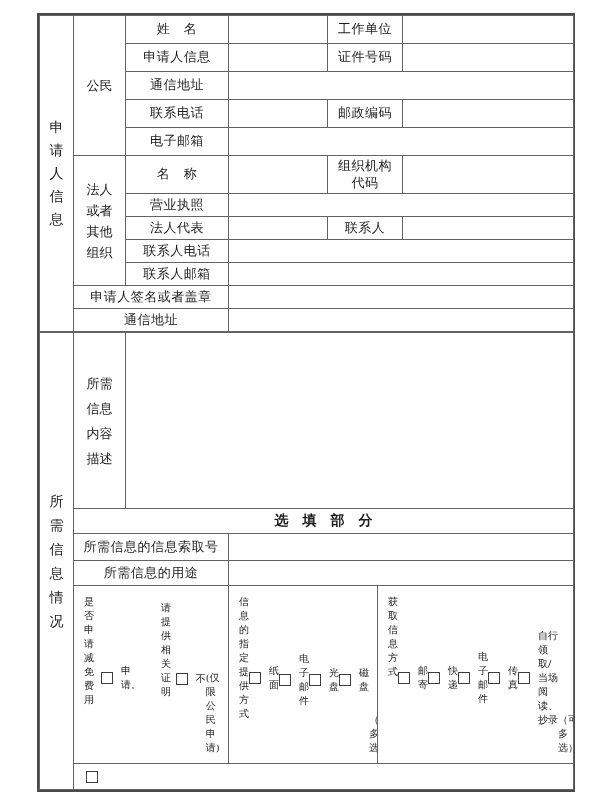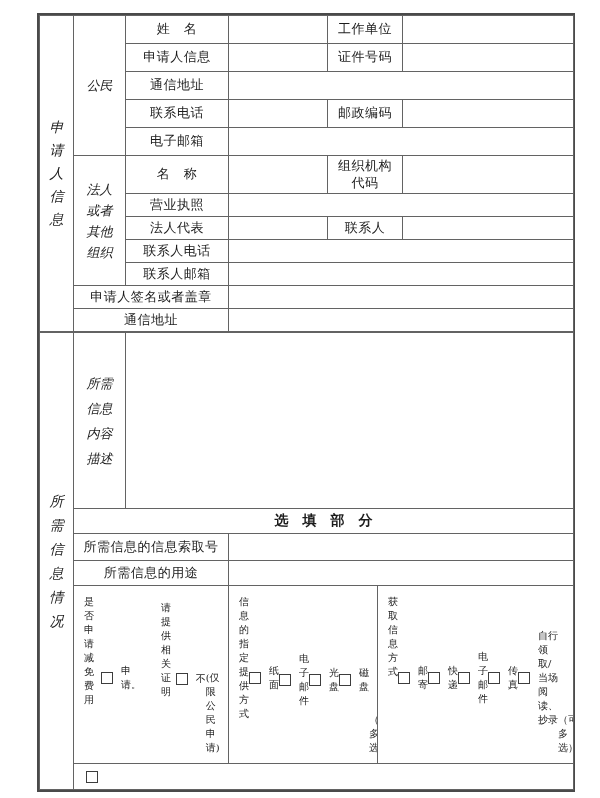--- a/index.html
+++ b/index.html
@@ -3,21 +3,21 @@
 <meta charset="utf-8">
 <style>
   html,body{margin:0;padding:0;background:#ffffff;}
   .sheet{position:relative;width:600px;height:798px;background:#ffffff;
          font-family:"DejaVu Serif","Liberation Serif",serif;color:#1c1c1c;}
   .formwrap{position:absolute;left:37px;top:13px;width:534px;border:2px solid #4a4a4a;}
   table{border-collapse:collapse;table-layout:fixed;width:534px;}
   td{border:1px solid #636363;padding:0;overflow:hidden;}
   .lbl{text-align:center;font-size:13px;letter-spacing:0.5px;white-space:pre-line;line-height:1.25;}
   .val{background:#ffffff;}
-  .vcol{text-align:center;vertical-align:middle;font-style:italic;}
+  .vcol{text-align:center;vertical-align:middle;}
   .vtext{width:16px;margin:0 auto;font-size:14px;line-height:23px;word-break:break-all;text-align:center;}
   .vtext2{line-height:24px;}
   .gwrap{width:29px;margin:0 auto;font-size:13px;line-height:21px;word-break:break-all;text-align:center;}
   .dwrap{width:29px;margin:16px auto;font-size:13px;line-height:25px;word-break:break-all;text-align:center;}
   .opt-header{text-align:center;font-weight:bold;font-size:14px;}
   .cbcell{vertical-align:top;}
   .colbox{display:flex;box-sizing:border-box;height:177px;padding:9px 8px 8px 10px;font-size:10px;}
   .colbox .title{margin-bottom:4px;}
   .cb-item{display:flex;align-items:center;}
   .cb{display:inline-block;box-sizing:border-box;width:12px;height:12px;border:1px solid #3d3d3d;margin-right:8px;flex:0 0 auto;background:#fff;}

